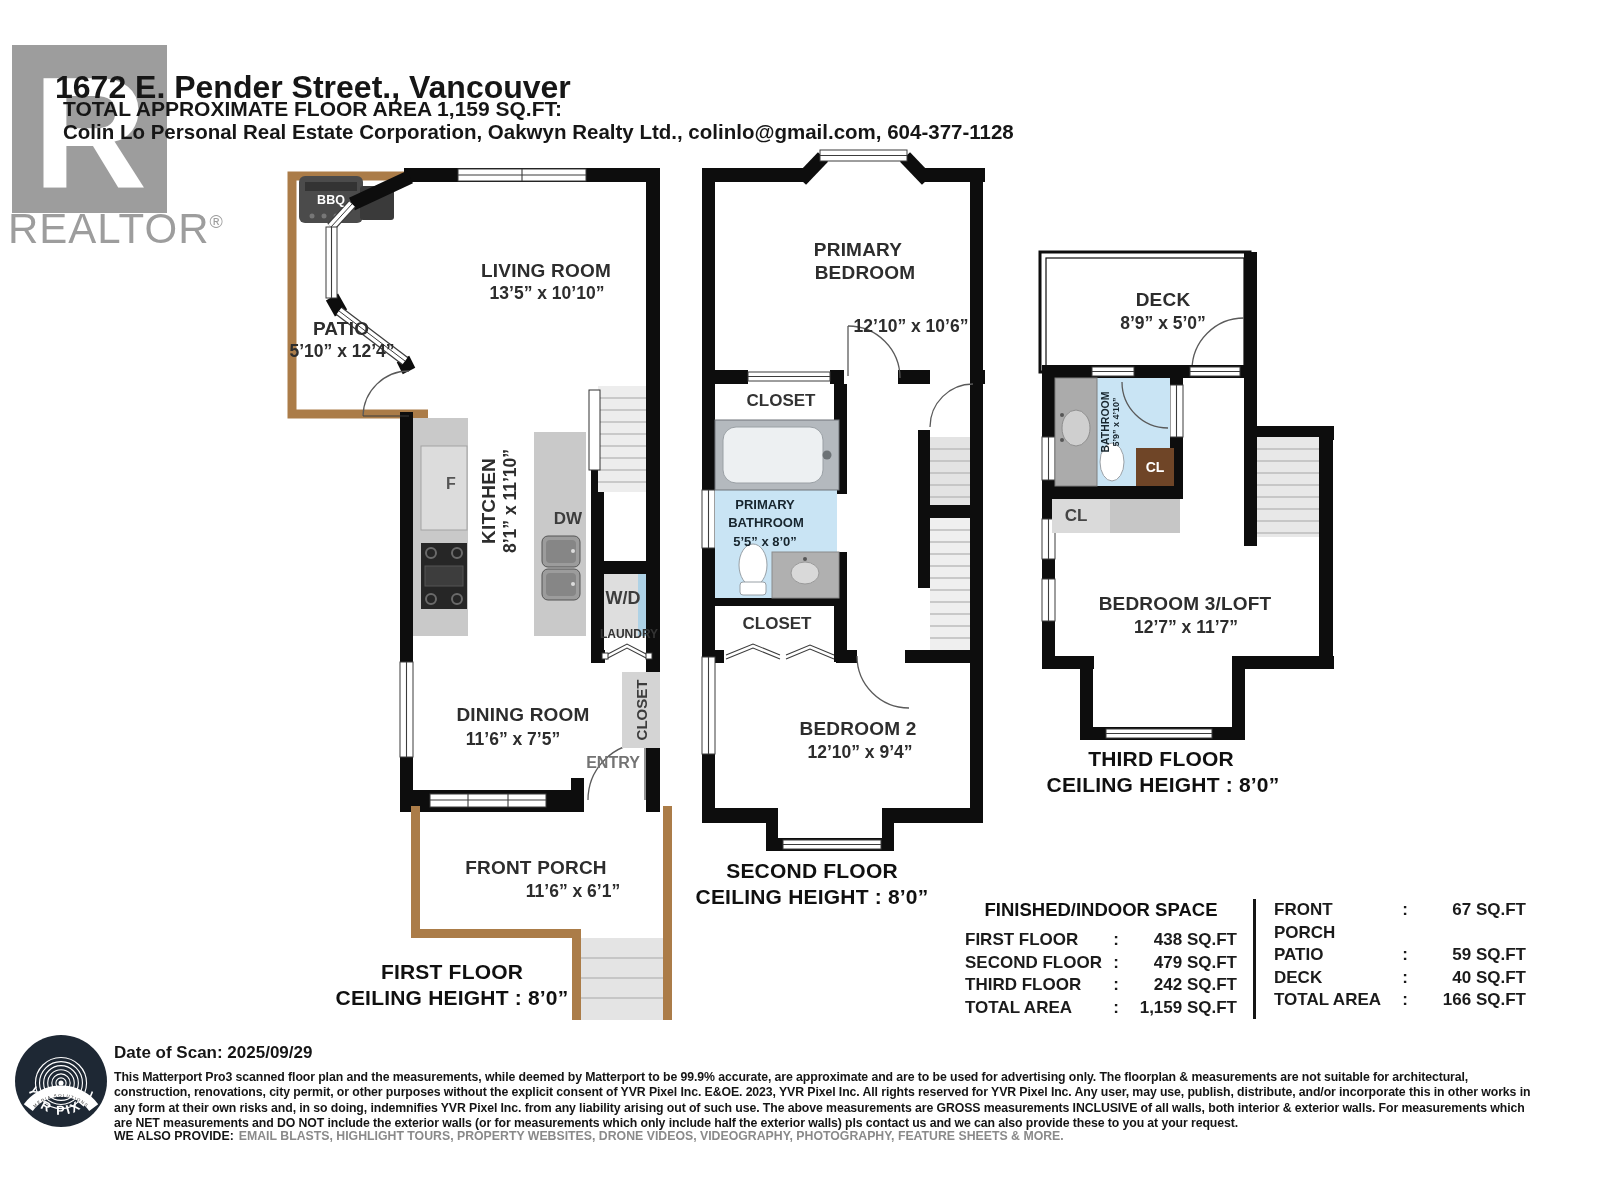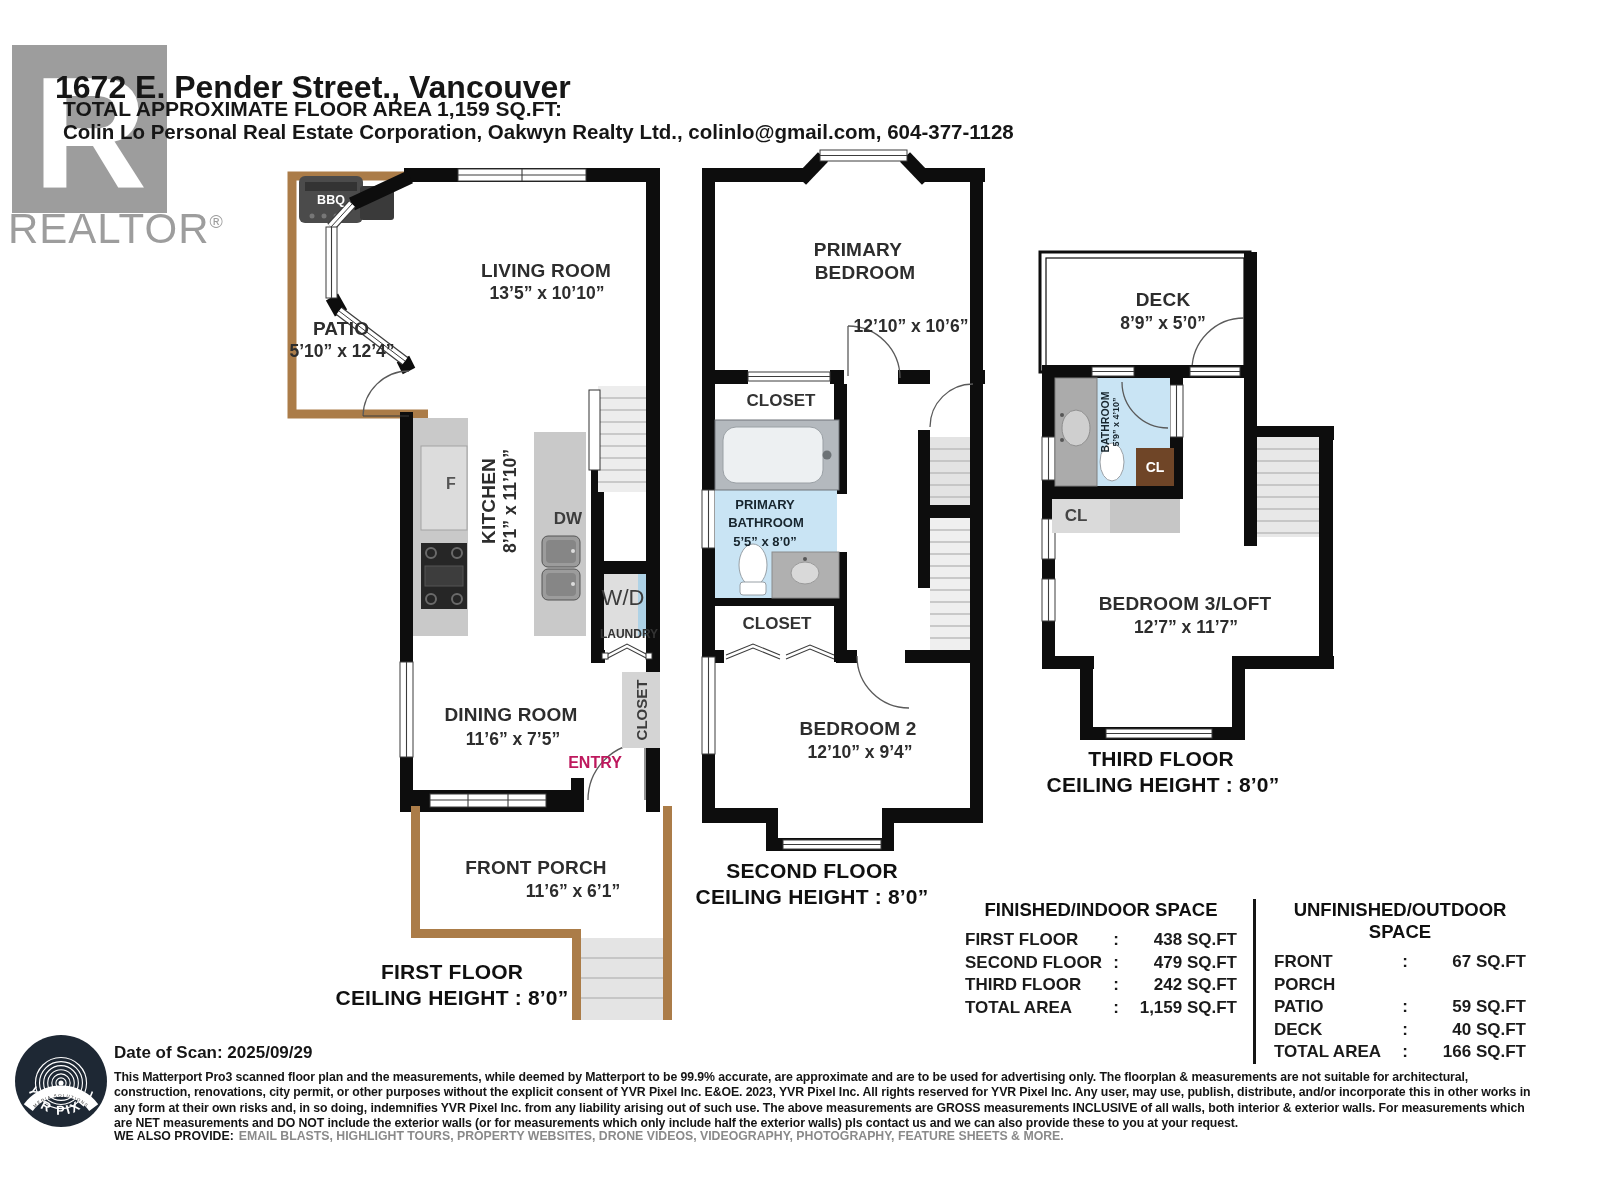--- a/index.html
+++ b/index.html
@@ -366,26 +366,26 @@
 <div class="lbl room" style="left:341px;top:329px;">PATIO</div>
 <div class="lbl dims" style="left:342px;top:351px;">5’10” x 12’4”</div>
 <div class="lbl room" style="left:546px;top:271px;">LIVING ROOM</div>
 <div class="lbl dims" style="left:547px;top:293px;">13’5” x 10’10”</div>
 <div class="lbl vert" style="left:499px;top:501px;">
   <span class="room" style="display:block;">KITCHEN</span>
   <span class="dims" style="display:block;">8’1” x 11’10”</span>
 </div>
 <div class="lbl" style="left:451px;top:484px;font-size:16px;font-weight:600;color:#555;">F</div>
 <div class="lbl" style="left:568px;top:519px;font-size:17px;font-weight:600;color:#3c3c3c;">DW</div>
-<div class="lbl" style="left:623px;top:598px;font-size:22px;font-weight:400;color:#3c3c3c;">W/D</div>
+<div class="lbl" style="left:623px;top:598px;font-size:18px;font-weight:700;color:#3c3c3c;">W/D</div>
 <div class="lbl" style="left:629px;top:634px;font-size:12px;font-weight:600;color:#333;">LAUNDRY</div>
 <div class="lbl vert" style="left:641px;top:710px;font-size:15px;font-weight:600;color:#3c3c3c;">CLOSET</div>
-<div class="lbl room" style="left:511px;top:715px;">DINING ROOM</div>
+<div class="lbl room" style="left:523px;top:715px;">DINING ROOM</div>
 <div class="lbl dims" style="left:513px;top:739px;">11’6” x 7’5”</div>
-<div class="lbl" style="left:595px;top:763px;font-size:16px;font-weight:600;color:#be185d;">ENTRY</div>
+<div class="lbl" style="left:613px;top:763px;font-size:16px;font-weight:600;color:#737373;">ENTRY</div>
 <div class="lbl room" style="left:536px;top:868px;">FRONT PORCH</div>
 <div class="lbl dims" style="left:537px;top:891px;margin-left:36px;">11’6” x 6’1”</div>
 <div class="lbl cap" style="left:452px;top:972px;">FIRST FLOOR</div>
 <div class="lbl cap" style="left:452px;top:998px;">CEILING HEIGHT : 8’0”</div>
 
 <div class="lbl room" style="left:858px;top:250px;">PRIMARY</div>
 <div class="lbl room" style="left:858px;top:273px;margin-left:7px;">BEDROOM</div>
 <div class="lbl dims" style="left:911px;top:297px;margin-top:29px;">12’10” x 10’6”</div>
 <div class="lbl" style="left:781px;top:401px;font-size:17px;font-weight:600;color:#333;">CLOSET</div>
 <div class="lbl bathlbl" style="left:765px;top:504px;">PRIMARY</div>
@@ -428,21 +428,20 @@
       <span class="rc">:</span>
       <span class="rv">242 SQ.FT</span>
     </div>
     <div class="trow">
       <span class="rl">TOTAL AREA</span>
       <span class="rc">:</span>
       <span class="rv">1,159 SQ.FT</span>
     </div>
   </div>
   <div class="tbl right">
-    <div class="tbl-title">UNFINISHED/OUTDOOR SPACE</div>
     <div class="trow">
       <span class="rl">FRONT PORCH</span>
       <span class="rc">:</span>
       <span class="rv">67 SQ.FT</span>
     </div>
     <div class="trow">
       <span class="rl">PATIO</span>
       <span class="rc">:</span>
       <span class="rv">59 SQ.FT</span>
     </div>

